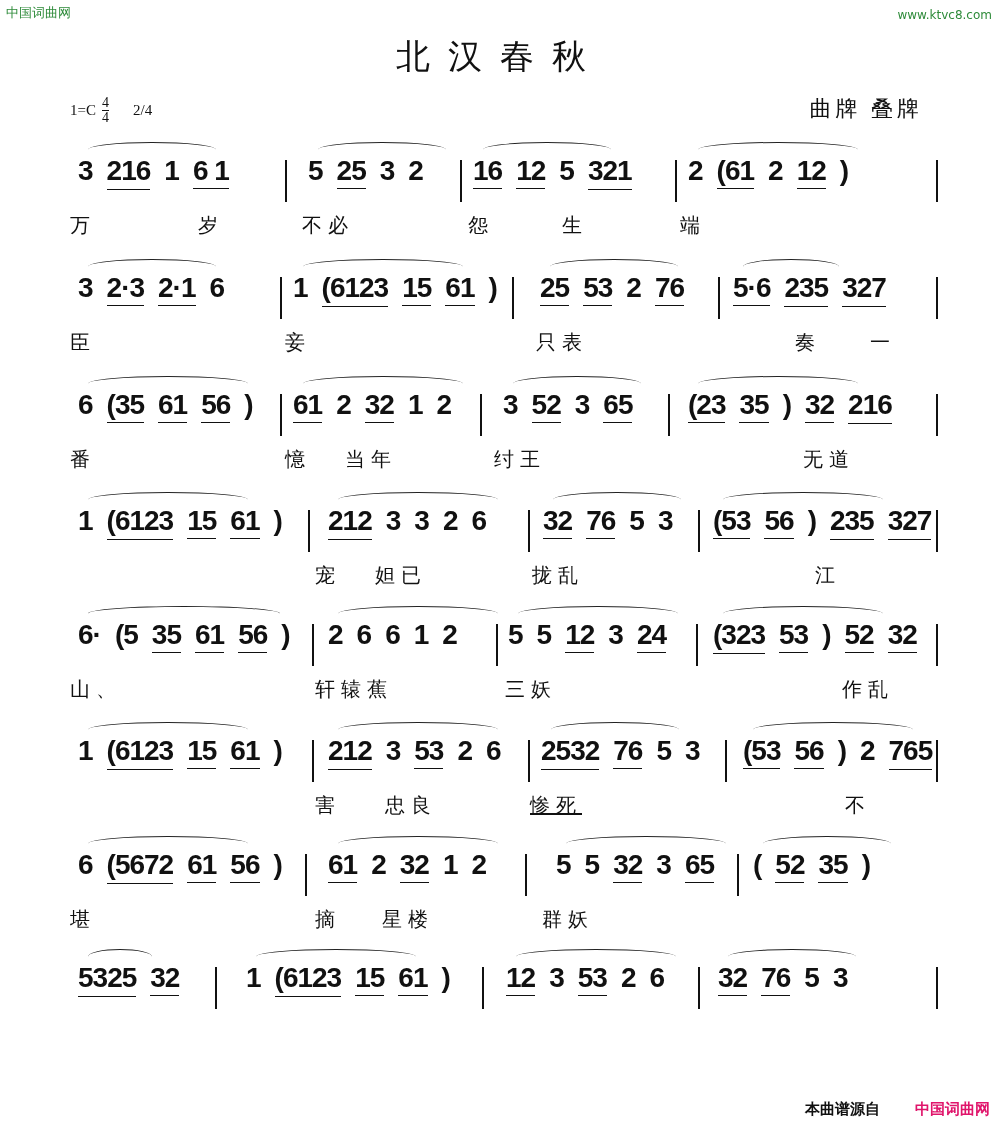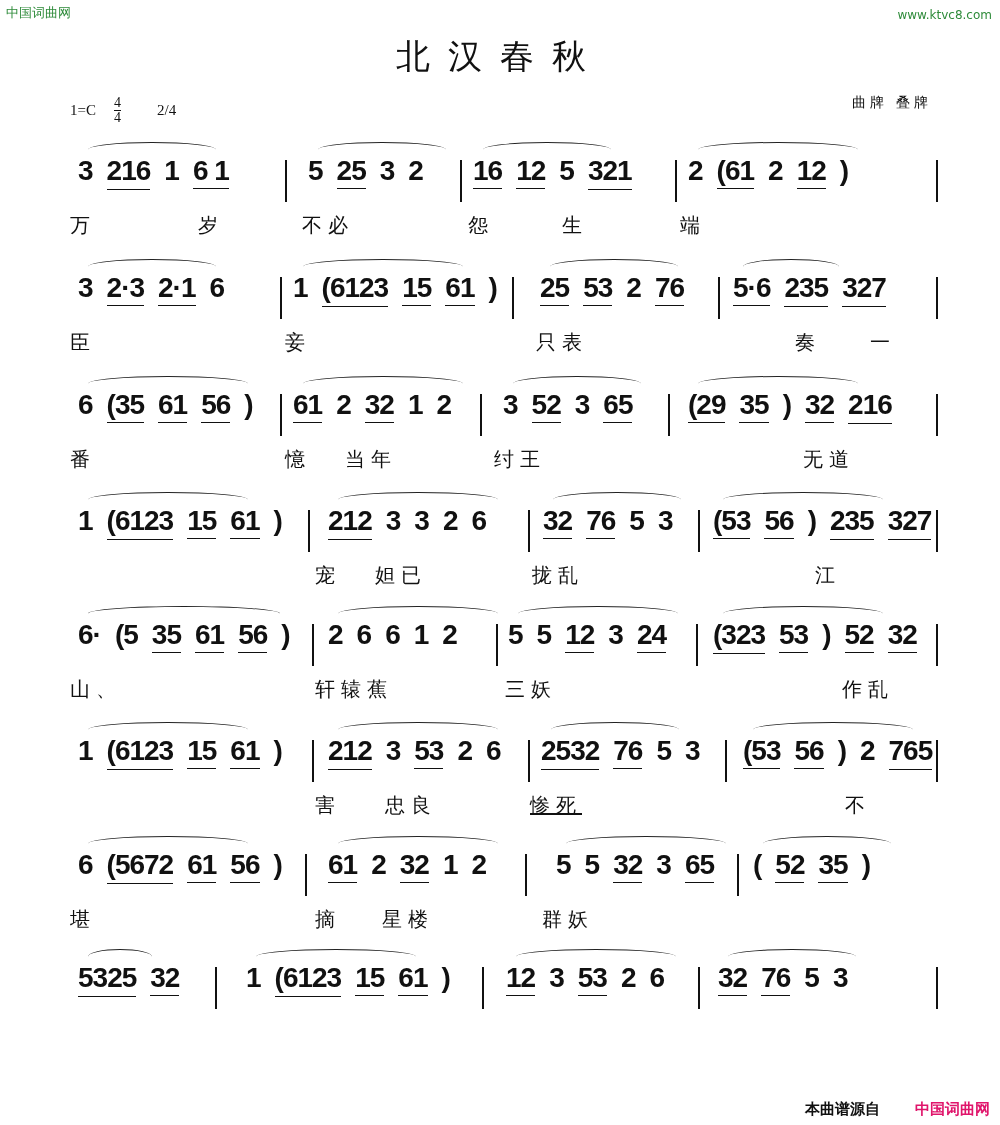--- a/index.html
+++ b/index.html
@@ -2,24 +2,24 @@
 <html><head>
 <meta charset="utf-8">
 <style>
   html, body { margin:0; padding:0; background:#fff; }
   body { width:1000px; height:1125px; position:relative; overflow:hidden;
          font-family:"DejaVu Sans", sans-serif; color:#111; }
   .wm-left { position:absolute; left:6px; top:4px; font-size:13px; color:#2e8b3a; }
   .wm-right { position:absolute; right:8px; top:8px; font-size:12px; color:#2e8b3a; }
   .title { position:absolute; left:0; right:0; top:34px; text-align:center;
            font-family:"DejaVu Serif", serif; font-size:34px; letter-spacing:18px; }
-  .key { position:absolute; left:70px; top:96px; font-family:"Liberation Serif", serif; font-size:15px; display:flex; align-items:center; gap:16px; }
+  .key { position:absolute; left:70px; top:96px; font-family:"Liberation Serif", serif; font-size:15px; display:flex; align-items:center; gap:4px; }
   .frac { display:inline-flex; flex-direction:column; align-items:center; line-height:14px; font-size:14px; margin:0 20px 0 2px; }
   .frac span:first-child { border-bottom:1px solid #111; }
-  .tune { position:absolute; right:68px; top:94px; font-family:Liberation Sans, sans-serif; font-size:14px; letter-spacing:4px; }
+  .tune { position:absolute; right:77px; top:94px; font-family:Liberation Serif, serif; font-size:22px; letter-spacing:4px; }
   .row { position:absolute; left:70px; width:870px; height:112px; }
   .notes-line { position:absolute; top:28px; left:0; right:0; height:52px; }
   .measure { position:absolute; top:0; height:52px; display:flex; align-items:flex-start; }
   .bar { position:absolute; top:4px; width:2px; height:42px; background:#111; }
   .grp { position:relative; display:inline-flex; flex-direction:column; align-items:center; margin-right:14px; }
   .digits { font-family:"Liberation Sans", sans-serif; font-weight:bold; font-size:28px; letter-spacing:-1px; line-height:30px; }
   .ul1 { width:100%; border-bottom:1.5px solid #111; height:2px; }
   .ul2 { width:100%; border-bottom:1.5px solid #111; height:3px; }
   .lyrics { position:absolute; top:84px; left:0; right:0; height:26px; font-family:"DejaVu Serif", serif; font-size:20px; }
   .lyr { position:absolute; top:0; white-space:nowrap; letter-spacing:6px; }
@@ -274,21 +274,21 @@
             <span class="digits">3</span>
           </span>
           <span class="grp">
             <span class="digits">65</span>
             <span class="ul1"></span>
           </span>
           <div class="slur" style="left: 10px; top: -14px; width: 128px;"></div>
         </div>
         <div class="measure" style="left: 618px;">
           <span class="grp">
-            <span class="digits">(29</span>
+            <span class="digits">(23</span>
             <span class="ul1"></span>
           </span>
           <span class="grp">
             <span class="digits">35</span>
             <span class="ul1"></span>
           </span>
           <span class="grp">
             <span class="digits">)</span>
           </span>
           <span class="grp">

